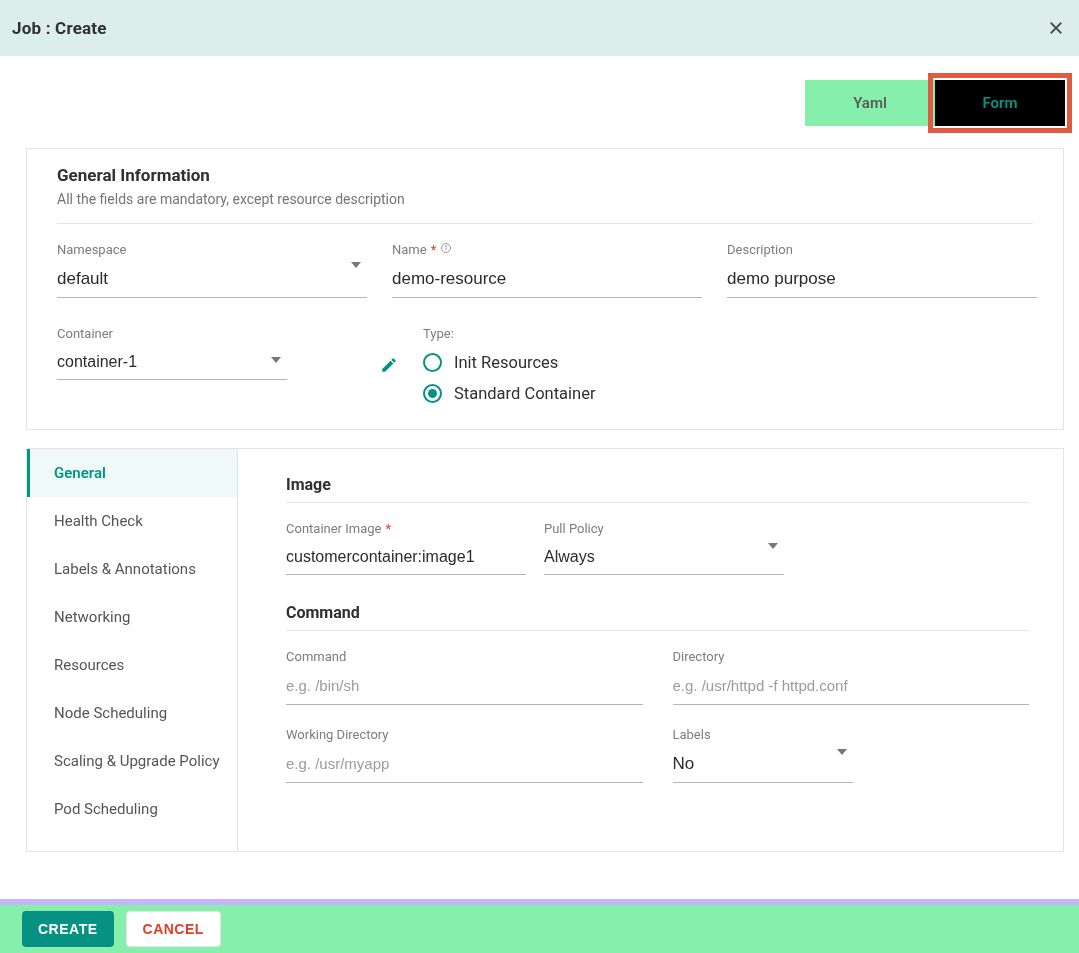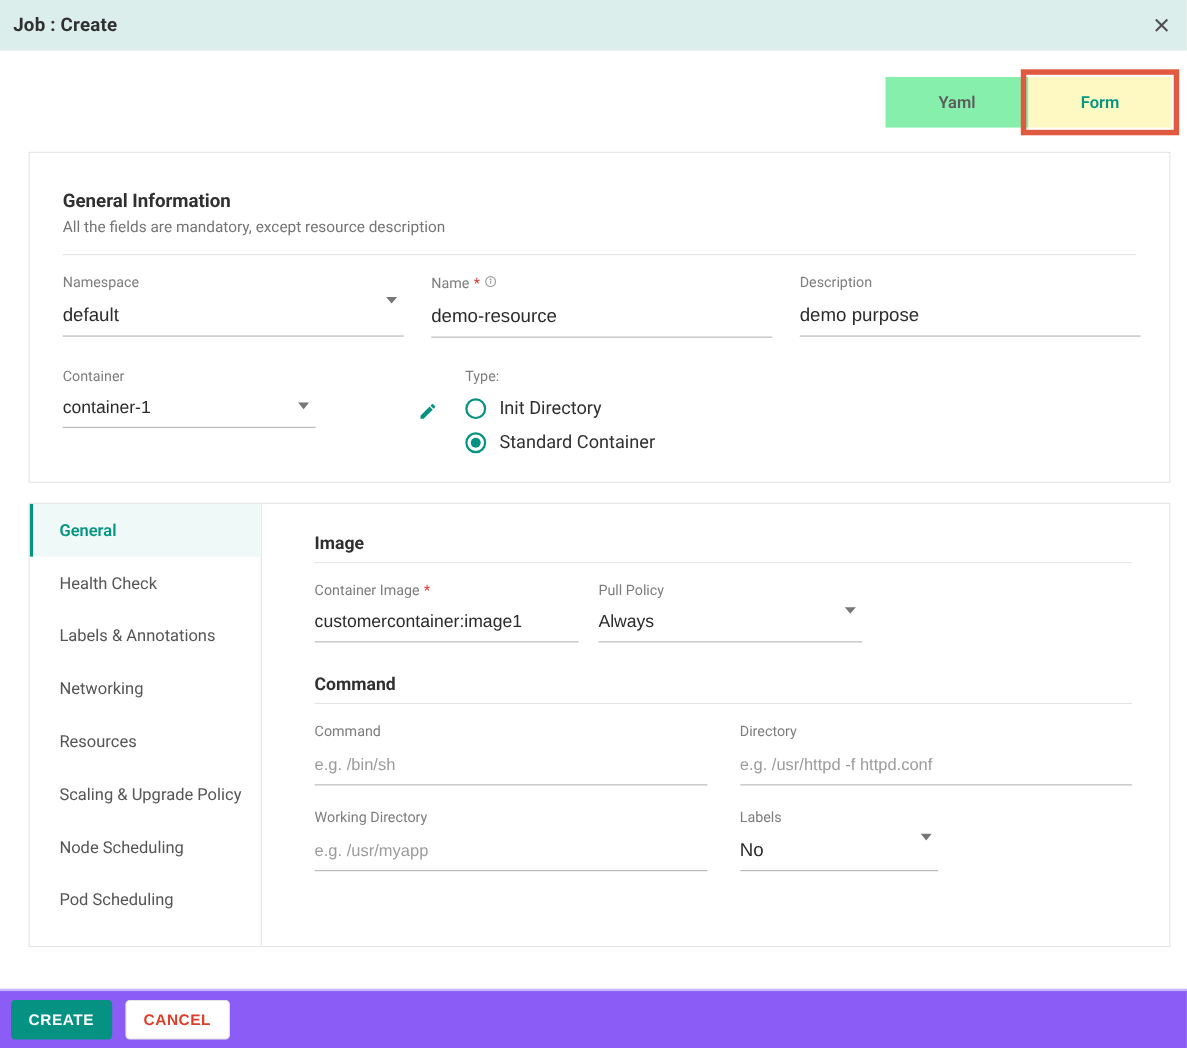--- a/index.html
+++ b/index.html
@@ -1,20 +1,20 @@
 <!DOCTYPE html>
 <html><head>
 <meta charset="utf-8">
 <style>
   * { box-sizing: border-box; margin: 0; padding: 0; }
   html, body { width: 1079px; height: 953px; font-family: -apple-system, BlinkMacSystemFont, "Segoe UI", Roboto, Arial, sans-serif; color: #2b2b2b; background: #fff; overflow: hidden; }
 
   
   .title-bar {
-    height: 46px;
+    height: 56px;
     background: #dceeeb;
     display: flex;
     align-items: center;
     justify-content: space-between;
     padding: 0 14px 0 12px;
   }
   .title-bar .title { font-weight: 700; font-size: 17px; letter-spacing: 0.2px; color:#303030;}
   .close-x { width: 18px; height: 18px; color: #4d4d4d; cursor: pointer; }
 
   
@@ -36,38 +36,38 @@
     font-size: 15px;
     font-weight: 600;
     cursor: pointer;
     border: none;
   }
   .tab.yaml {
     background: #86efac;
     color: #5c5c5c;
   }
   .tab.form {
-    background: #fef9c3;
+    background: #000000;
     color: #049581;
     position: relative;
     text-align: center;
   }
   .tab.form::before {
     content: "";
     position: absolute;
     inset: -7px;
     border: 5px solid #df5a3e;
     pointer-events: none;
   }
 
   
   .card {
     margin: 22px 15px 0 26px;
     border: 1px solid #e4e4e4;
-    padding: 34px 30px 26px 30px;
+    padding: 16px 30px 26px 30px;
   }
   .section-title { font-size: 17px; font-weight: 700; color: #303030;}
   .section-sub { font-size: 14px; color: #757575; margin-top: 6px; }
   .hr { height: 1px; background: #e4e4e4; margin: 16px 0 18px 0; }
   .hr2 { height: 1px; background: #e4e4e4; margin: 8px 0 18px 0; }
 
   .row3 {
     display: grid;
     grid-template-columns: 310px 310px 310px;
     column-gap: 25px;
@@ -160,25 +160,25 @@
     column-gap: 30px;
     margin-top: 4px;
   }
   .spacer { height: 28px; }
 
   
   .footer {
     position: absolute;
     left:0;right:0;bottom:0;
     height: 54px;
-    background: #8b5cf6;
-    border-top: 2px solid #c4b5fd;
+    background: #86efac;
+    border-top: 6px solid #c4b5fd;
     display: flex;
     align-items: center;
-    padding-left: 10px;
+    padding-left: 22px;
     gap: 12px;
   }
   .btn {
     height: 36px;
     padding: 0 16px;
     border-radius: 4px;
     font-size: 14px;
     font-weight: 600;
     letter-spacing: 0.5px;
     cursor: pointer;
@@ -253,39 +253,39 @@
     <div class="edit-icon">
       <svg viewBox="0 0 24 24" fill="currentColor">
           <path d="M3 17.25V21h3.75L17.81 9.94l-3.75-3.75L3 17.25zM20.71 7.04a1 1 0 0 0 0-1.41l-2.34-2.34a1 1 0 0 0-1.41 0l-1.83 1.83 3.75 3.75 1.83-1.83z"></path>
         </svg>
     </div>
 
     <div class="type-block">
       <div class="field-label">Type:</div>
       <div class="radio-item">
         <div class="radio"></div>
-        <span>Init Directory</span>
+        <span>Init Resources</span>
       </div>
       <div class="radio-item">
         <div class="radio selected"></div>
         <span>Standard Container</span>
       </div>
     </div>
   </div>
 </div>
 
 <div class="panel">
   <div class="sidebar">
     <div class="side-item active">General</div>
     <div class="side-item">Health Check</div>
     <div class="side-item">Labels &amp; Annotations</div>
     <div class="side-item">Networking</div>
     <div class="side-item">Resources</div>
+    <div class="side-item">Node Scheduling</div>
     <div class="side-item">Scaling &amp; Upgrade Policy</div>
-    <div class="side-item">Node Scheduling</div>
     <div class="side-item">Pod Scheduling</div>
   </div>
   <div class="panel-main">
     <div class="sub-title">Image</div>
     <div class="hr2"></div>
     <div class="img-row">
       <div>
         <div class="field-label">
           <span>Container Image</span>
           <span class="req">*</span>

